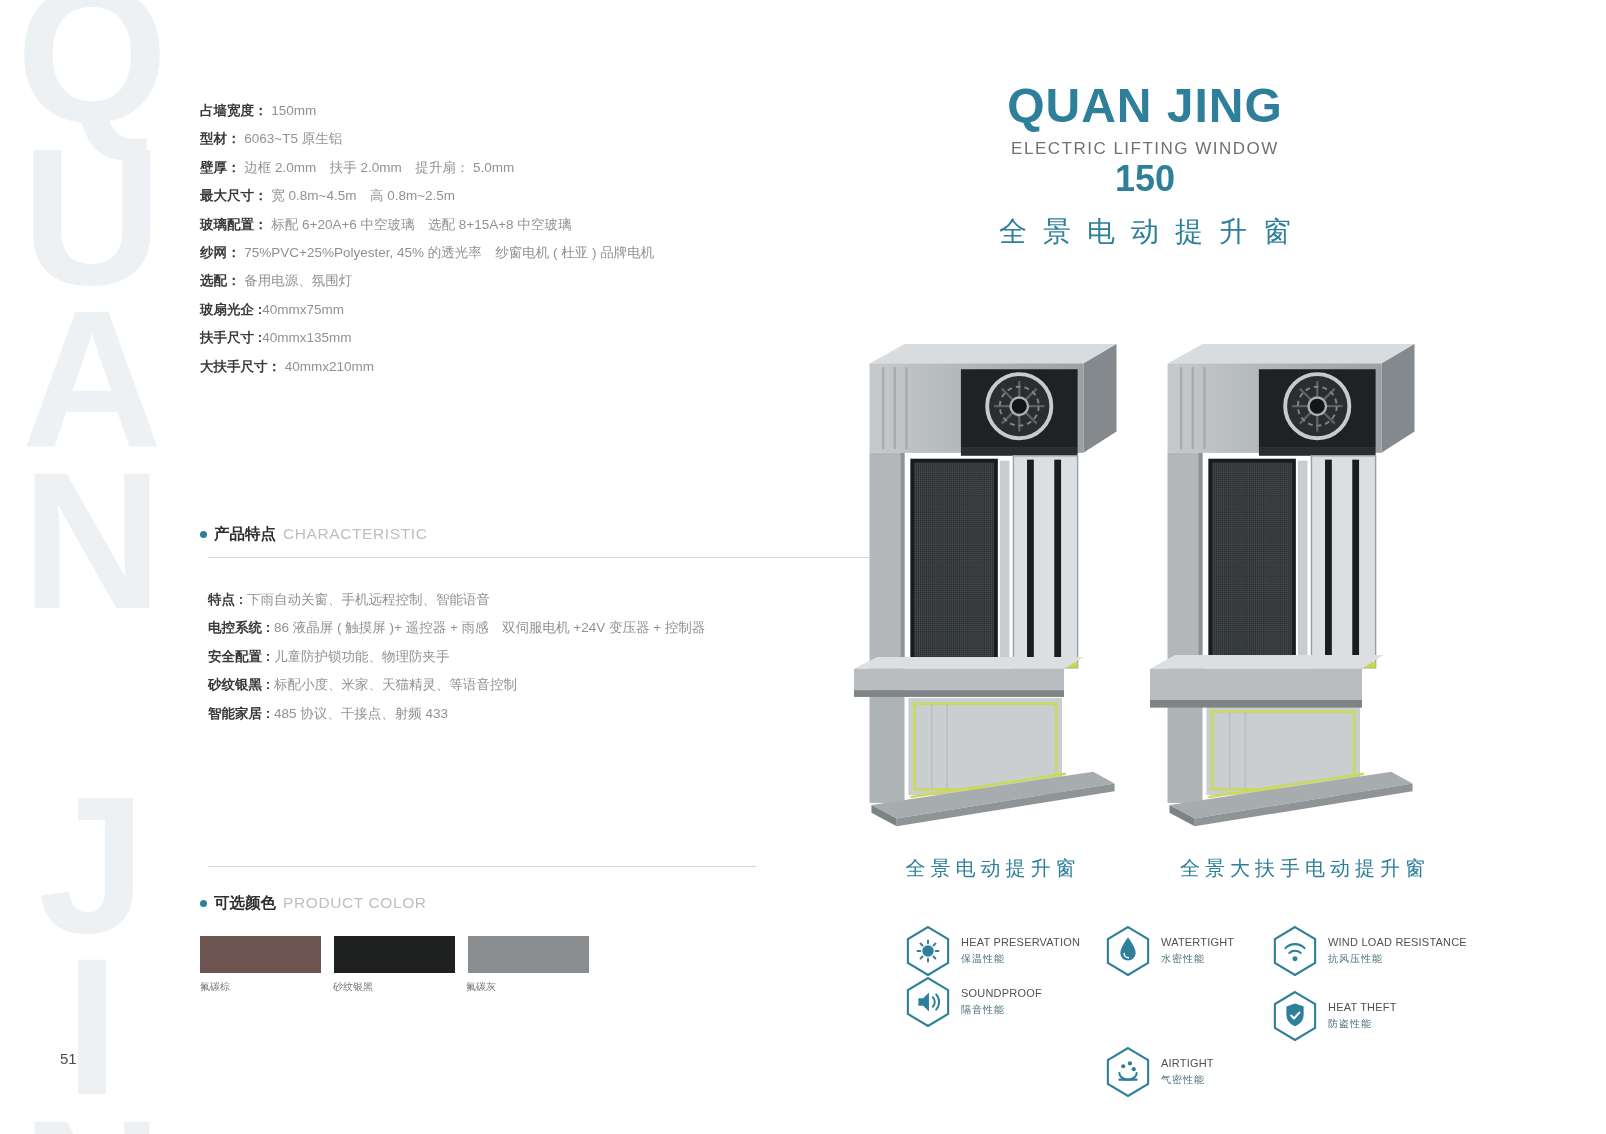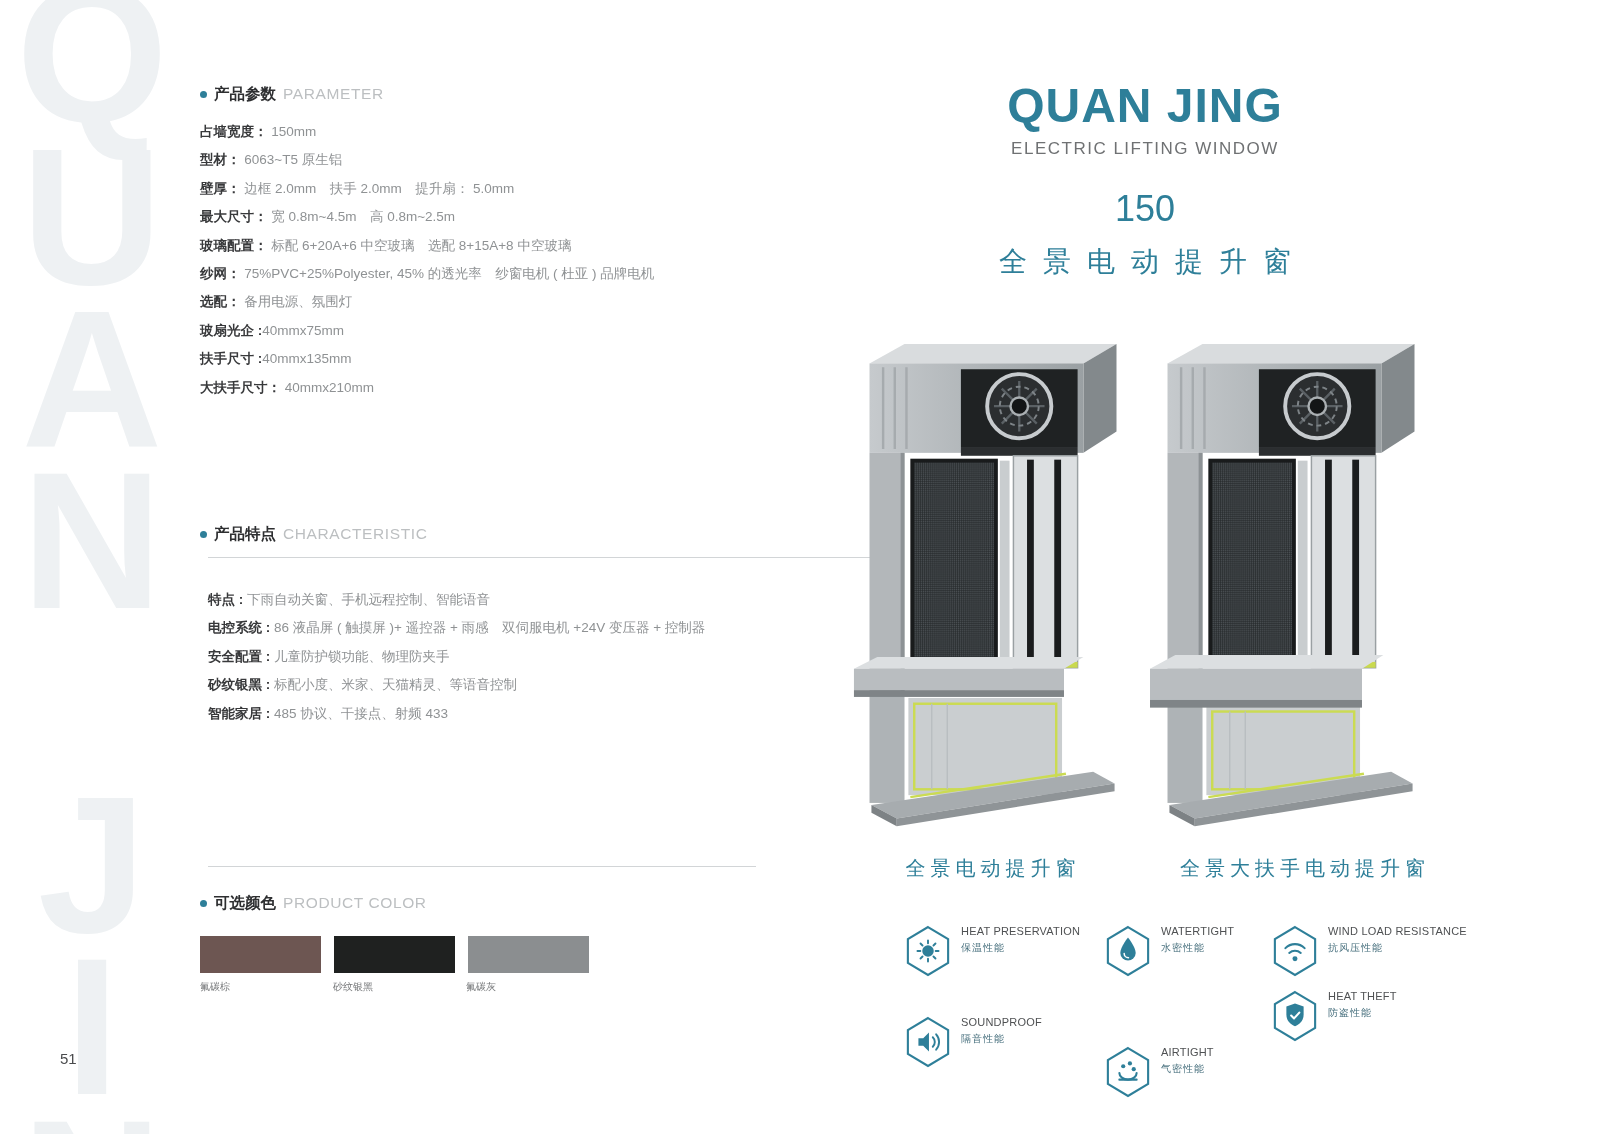--- a/index.html
+++ b/index.html
@@ -28,47 +28,42 @@
   .divider{position:absolute;height:1px;background:#d2d5d7;z-index:2}
 
   .swatch-row{display:flex;gap:13px;margin-top:22px}
   .swatch{width:121px;height:37px}
   .swatch-names{display:flex;gap:12px;margin-top:7px;font-size:10px;color:#77797b}
   .swatch-names span{width:121px}
 
   .title-block{position:absolute;left:955px;top:82px;width:380px;text-align:center;z-index:2}
   .brand{font-size:48px;font-weight:bold;color:var(--accent);letter-spacing:1px;line-height:1}
   .subtitle{margin-top:9px;font-size:17px;color:#6f7173;letter-spacing:1.5px}
-  .model{margin-top:32px;font-size:36px;font-weight:normal;color:var(--accent);line-height:1}
+  .model{margin-top:2px;font-size:36px;font-weight:bold;color:var(--accent);line-height:1}
   .cn-name{margin-top:16px;font-size:28px;color:var(--accent);letter-spacing:16px;text-indent:16px}
 
   .win{position:absolute;top:336px;z-index:2}
   .win svg{display:block}
   .win-caption{position:absolute;top:855px;text-align:center;font-size:20px;color:var(--accent);letter-spacing:5px;z-index:2}
 
-  .feature{position:absolute;display:flex;z-index:2}
+  .feature{position:absolute;display:flex;align-items:center;z-index:2}
   .feature .hex{width:46px;height:52px;flex:0 0 auto}
   .hexline{fill:#fff;stroke:var(--accent);stroke-width:2.2}
   .ftxt{margin-left:10px}
   .fen{font-size:11px;color:#4f5153;letter-spacing:.2px}
   .fzh{font-size:10px;color:#48707e;margin-top:4px;letter-spacing:1px}
 </style>
 </head>
 <body>
 
 <div class="watermark">QUAN JING</div>
 
 <div class="page-number">51</div>
 
 <div class="sec" style="left:200px;top:84px;width:690px">
-  <div class="sec-head">
-    <span class="dot"></span>
-    <span class="zh">产品参数</span>
-    <span class="en">PARAMETER</span>
-  </div>
   <div class="plist">
     <div><span class="lbl">占墙宽度：</span> <span class="val">150mm</span></div>
     <div><span class="lbl">型材：</span> <span class="val">6063~T5 原生铝</span></div>
     <div><span class="lbl">壁厚：</span> <span class="val">边框 2.0mm　扶手 2.0mm　提升扇： 5.0mm</span></div>
     <div><span class="lbl">最大尺寸：</span> <span class="val">宽 0.8m~4.5m　高 0.8m~2.5m</span></div>
     <div><span class="lbl">玻璃配置：</span> <span class="val">标配 6+20A+6 中空玻璃　选配 8+15A+8 中空玻璃</span></div>
     <div><span class="lbl">纱网：</span> <span class="val">75%PVC+25%Polyester, 45% 的透光率　纱窗电机 ( 杜亚 ) 品牌电机</span></div>
     <div><span class="lbl">选配：</span> <span class="val">备用电源、氛围灯</span></div>
     <div><span class="lbl">玻扇光企 :</span><span class="val">40mmx75mm</span></div>
     <div><span class="lbl">扶手尺寸 :</span><span class="val">40mmx135mm</span></div>
@@ -256,21 +251,21 @@
       <path d="M18 29a9 9 0 0 1 12 0"></path>
     </g>
     <circle cx="24" cy="35" r="2.6" fill="#2e7f99"></circle>
   </svg>
   <div class="ftxt">
     <div class="fen">WIND LOAD RESISTANCE</div>
     <div class="fzh">抗风压性能</div>
   </div>
 </div>
 
-<div class="feature" style="left:905px;top:1016px">
+<div class="feature" style="left:905px;top:976px">
   <svg class="hex" viewBox="0 0 48 54">
     <polygon class="hexline" points="24,2 45,14.5 45,39.5 24,52 3,39.5 3,14.5"></polygon>
     <polygon points="14,23 19,23 25,17 25,37 19,31 14,31" fill="#2e7f99"></polygon>
     <g stroke="#2e7f99" stroke-width="2" fill="none" stroke-linecap="round">
       <path d="M29 22a7 7 0 0 1 0 10"></path>
       <path d="M32.5 19a12 12 0 0 1 0 16"></path>
     </g>
   </svg>
   <div class="ftxt">
     <div class="fen">SOUNDPROOF</div>

